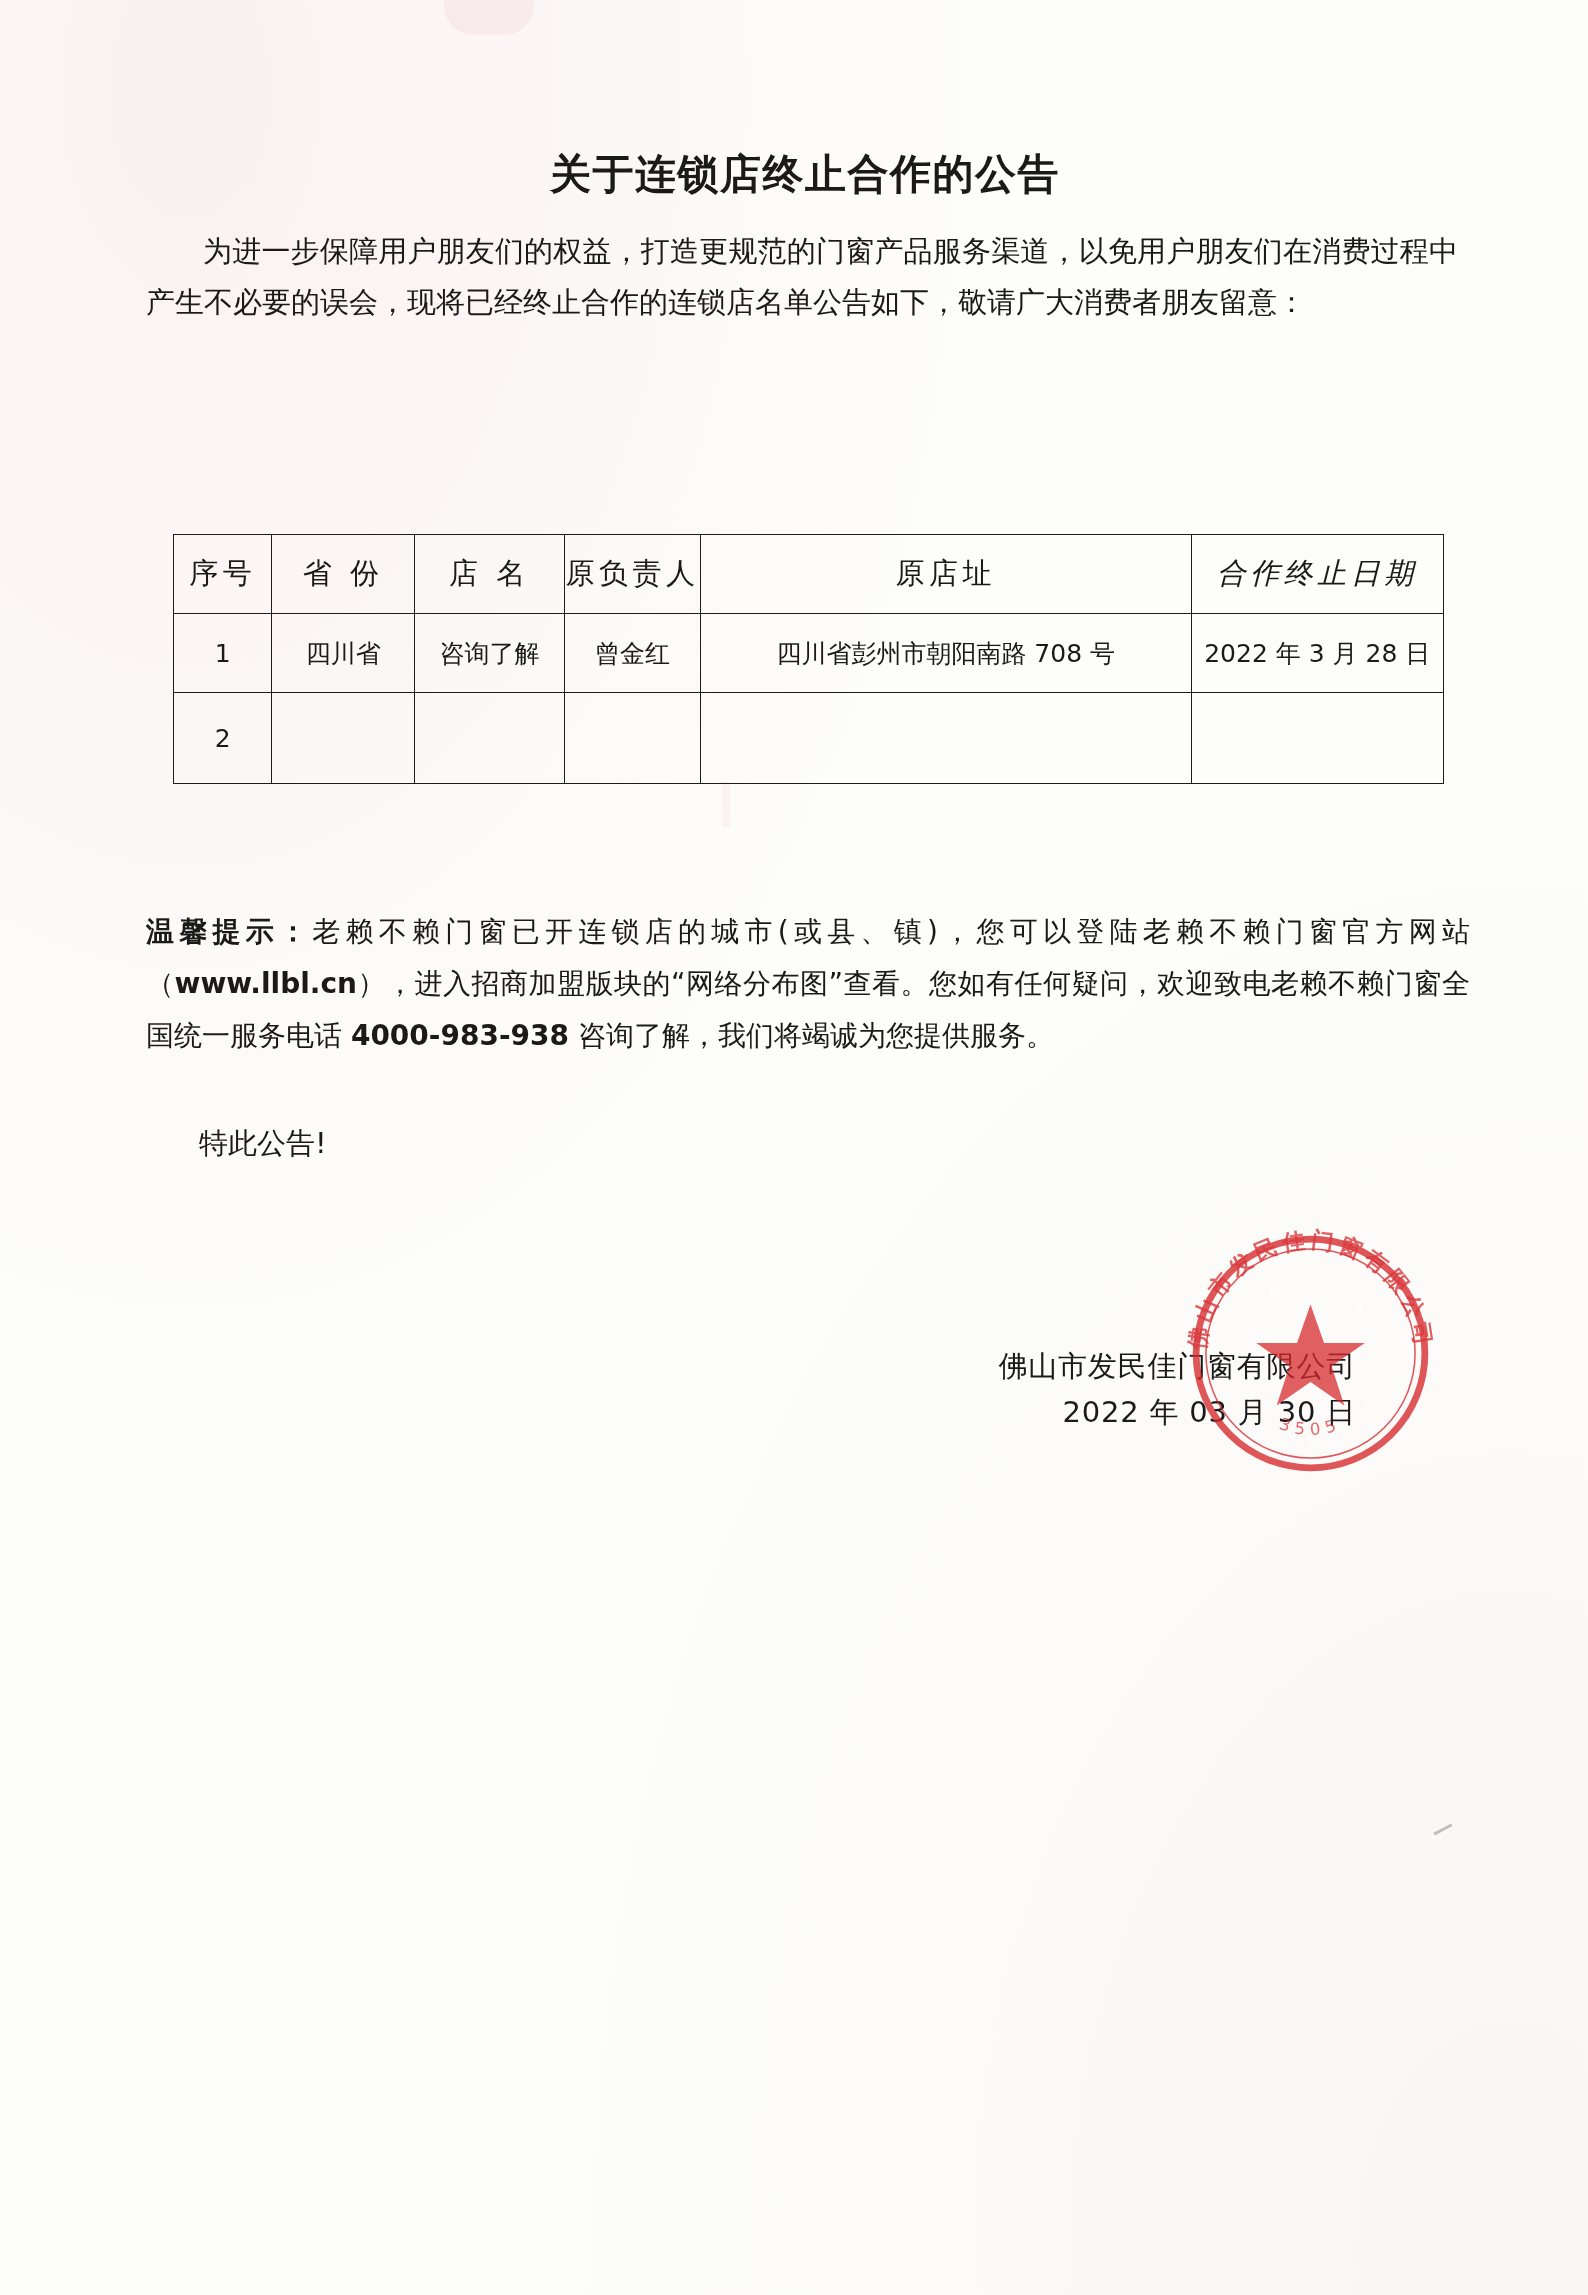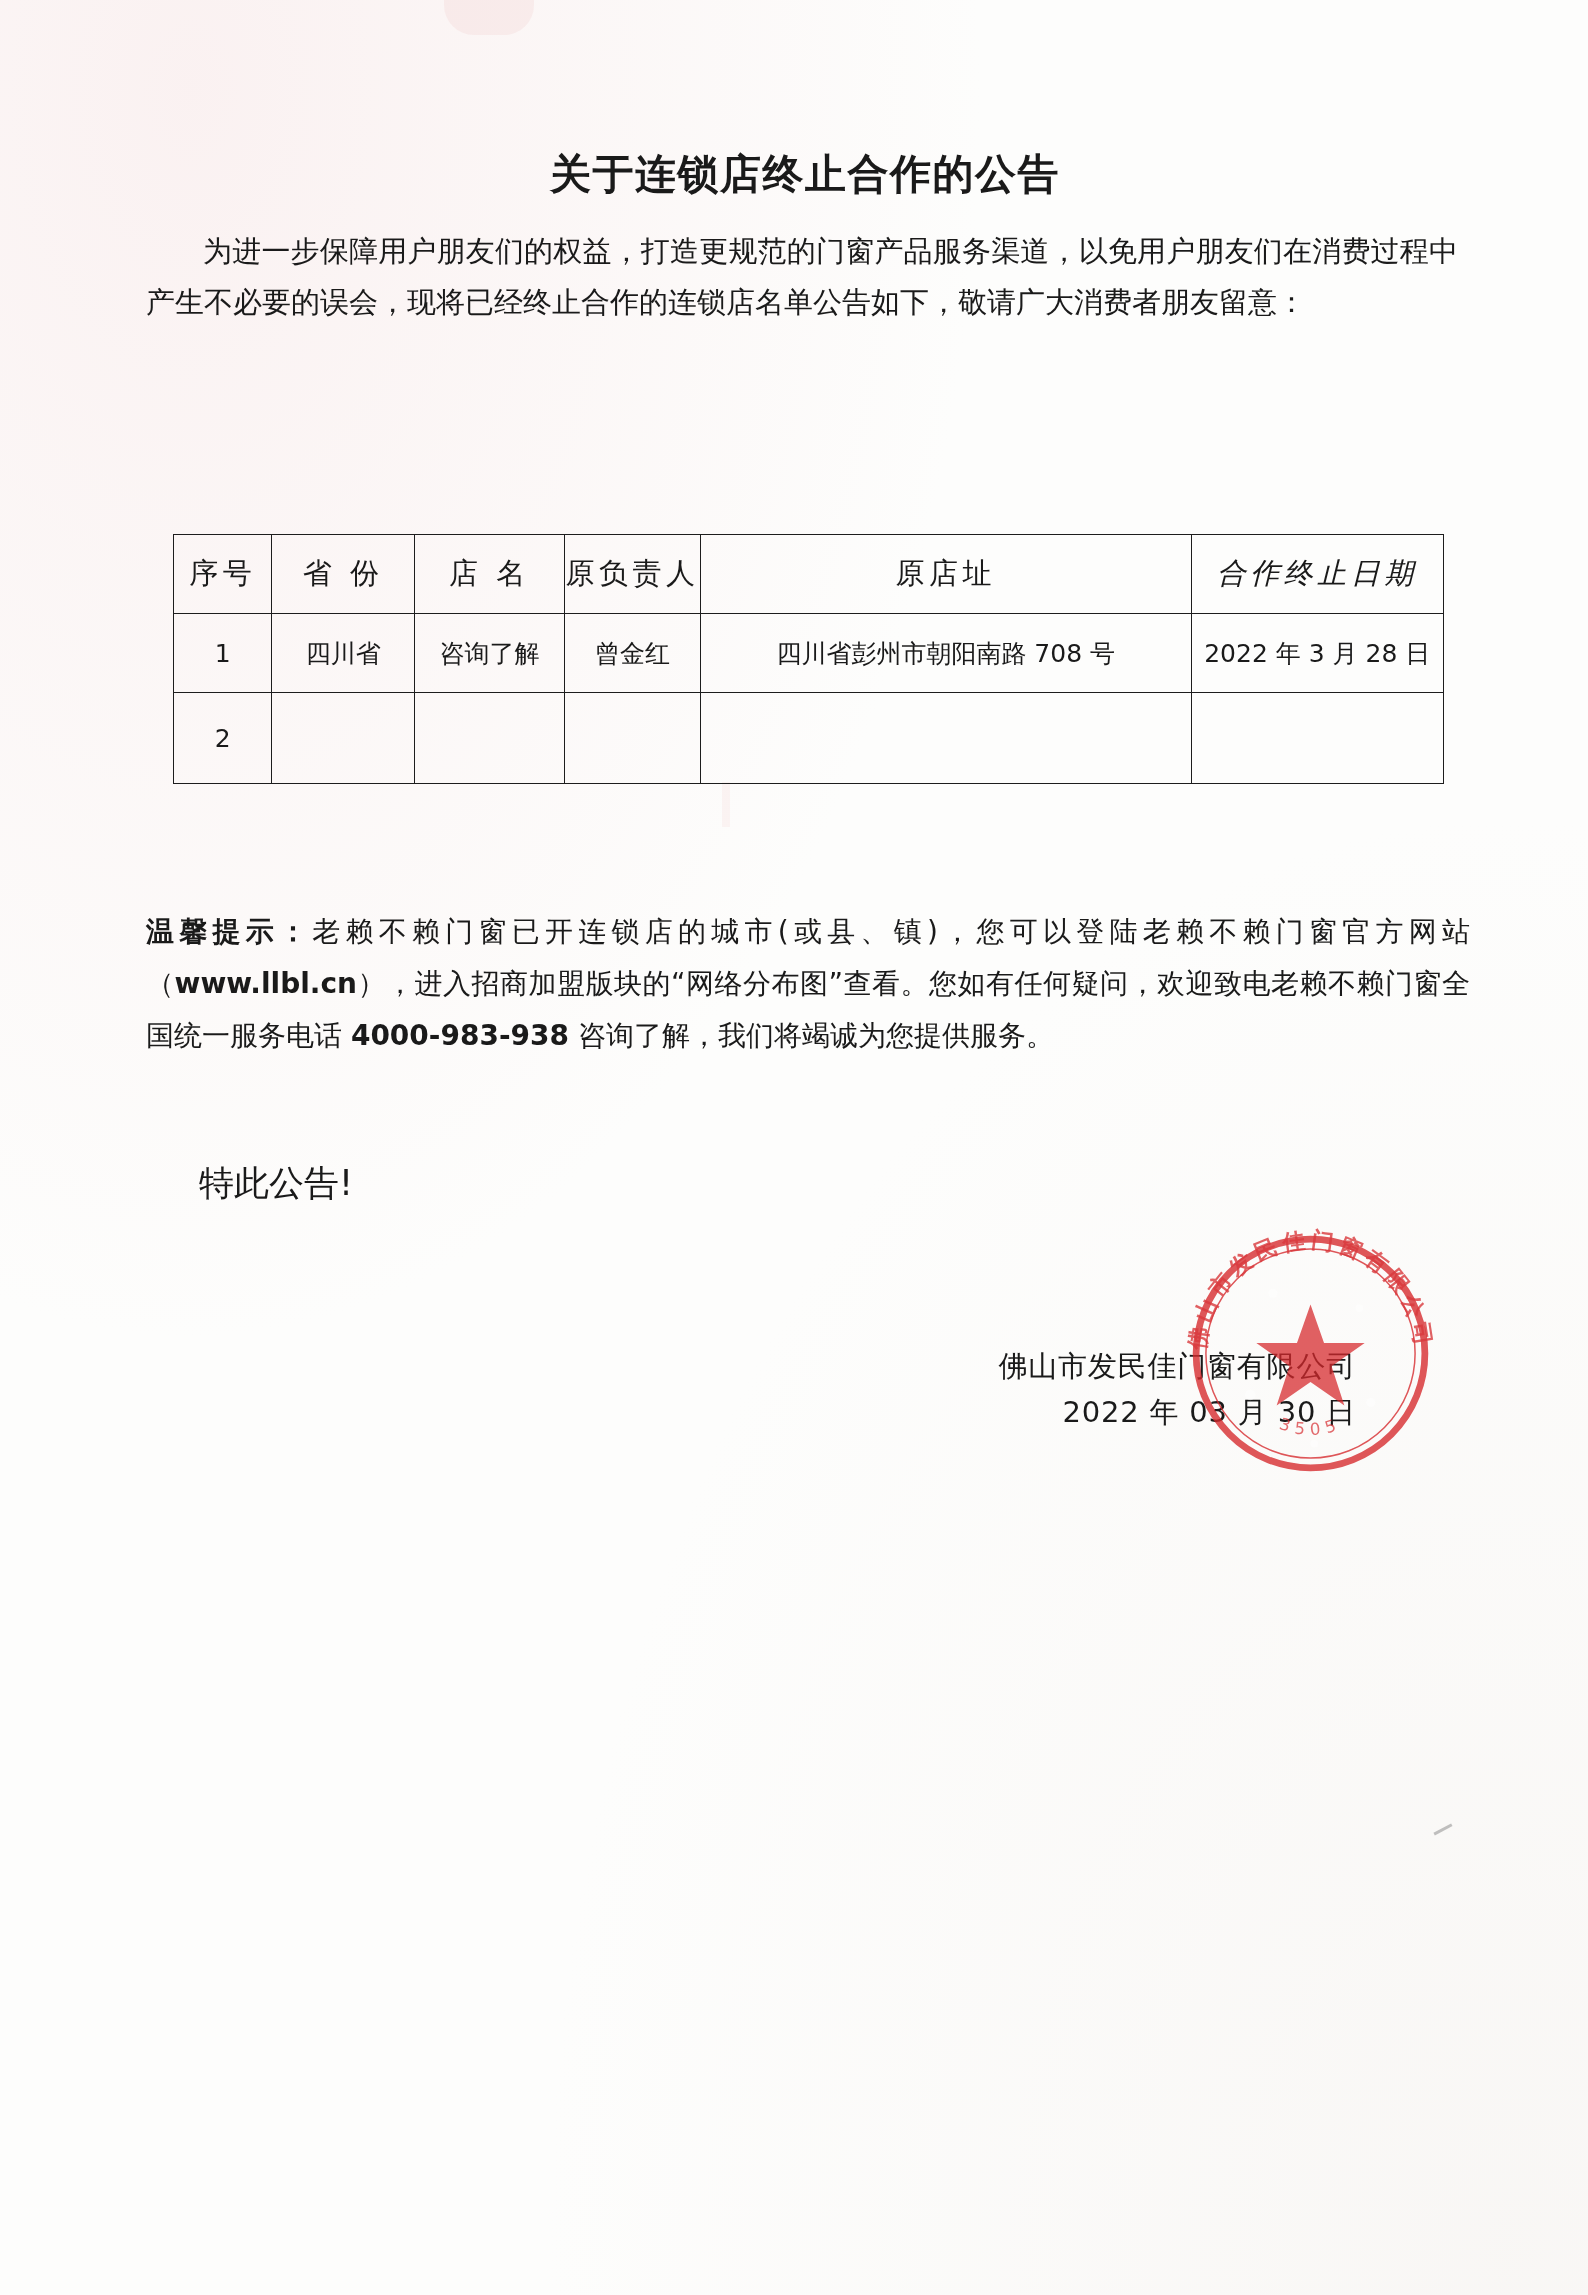--- a/index.html
+++ b/index.html
@@ -106,22 +106,22 @@
     line-height: 1.85;
     text-align: justify;
     font-family: "DejaVu Sans", "Liberation Sans", sans-serif;
   }
   .tips b { font-weight: bold; }
   .tips .hl { font-weight: bold; }
 
   .notice-line {
     position: absolute;
     left: 188px;
-    top: 1160px;
-    font-size: 35px;
+    top: 1124px;
+    font-size: 29px;
   }
 
   .signature {
     position: absolute;
     right: 147px;
     top: 1343px;
     text-align: right;
     font-size: 29px;
     line-height: 1.6;
   }

